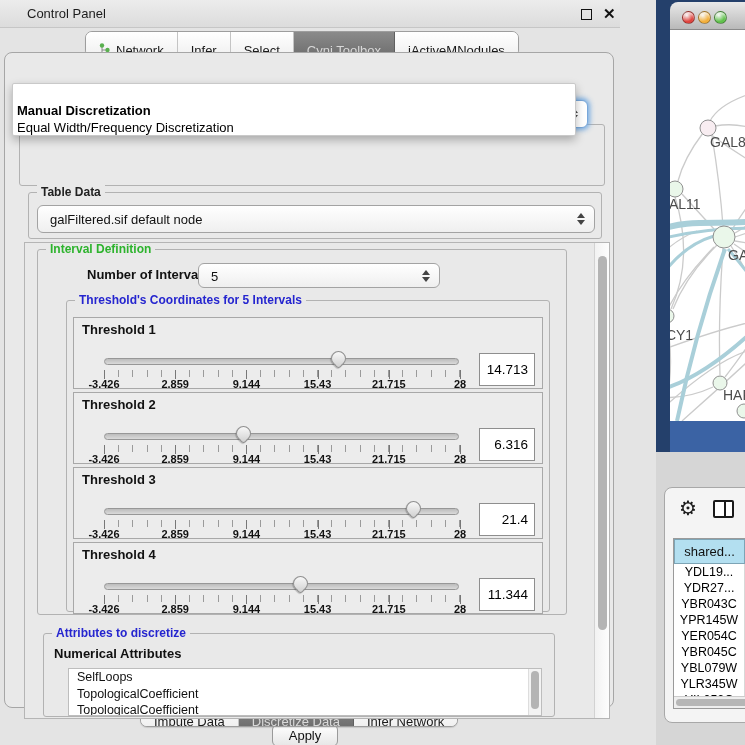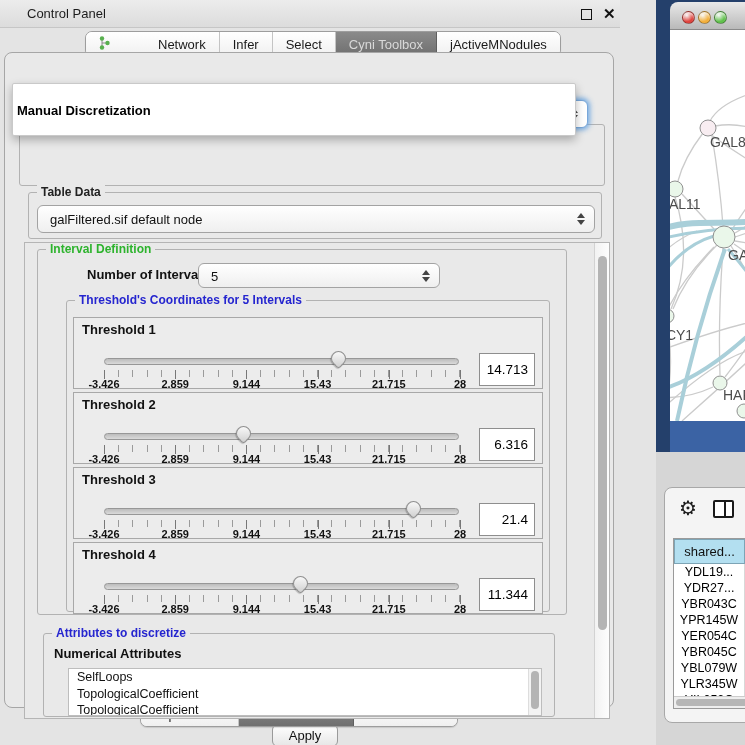--- a/index.html
+++ b/index.html
@@ -14,22 +14,22 @@
     background:linear-gradient(#ececec,#dcdcdc); border-bottom:1px solid #c6c6c6; }
   #cp-title { position:absolute; left:10px; top:0; line-height:28px; font-size:13px; color:#1c1c1c;margin-left:17px; }
   #cp-float { position:absolute; left:581px; top:9px; width:11px; height:11px;
     border:1.6px solid #111; background:transparent; }
   #cp-close { position:absolute; left:603px; top:4px; font-size:15px; font-weight:bold; color:#111; line-height:20px; }
 
   
   .segctl { position:absolute; display:inline-flex; height:26px;
     background:#fdfdfd; border:1px solid #9d9d9d; border-radius:7px; overflow:hidden;
     font-size:13px; color:#1a1a1a; box-shadow:0 1px 1px rgba(0,0,0,.12); }
-  .segctl .seg { display:flex; align-items:center; padding:0 13px; height:100%;
-    border-right:1px solid #c4c4c4; background:linear-gradient(#ffffff,#f0f0f0); white-space:nowrap;gap:42px; }
+  .segctl .seg { display:flex; align-items:flex-start; padding:11px 13px; height:100%;
+    border-right:1px solid #c4c4c4; background:linear-gradient(#ffffff,#f0f0f0); white-space:nowrap; }
   .segctl .seg:last-child { border-right:none; }
   .segctl .seg.selected { background:linear-gradient(#8a8a8a,#6f6f6f); color:#d9d9d9;
     border-right:1px solid #5f5f5f; }
   .segctl .seg .net-icon { margin-right:6px; display:inline-block; }
   #tabs-top { left:85px; top:31px; }
   #tabs-bottom { left:140px; top:702px; height:25px; }
 
   
   #cp-outer { position:absolute; left:4px; top:52px; width:610px; height:656px;
     background:#e9e9e9; border:1px solid #a6a6a6; border-radius:8px; }
@@ -212,20 +212,21 @@
 
     <div id="algo-combo">
       <span class="stepper">
           <i class="up"></i>
           <i class="dn"></i>
         </span>
     </div>
 
     <div id="algo-popup">
       <div class="opt1">Manual Discretization</div>
+      <div class="opt2">Equal Width/Frequency Discretization</div>
     </div>
 
     <div style="position:absolute; left:4px; top:52px; width:610px; height:656px; pointer-events:none;">
       <div style="position:relative; width:100%; height:100%; pointer-events:auto;margin-left:6px;">
 
         <div id="table-data-group" class="groupbox" style="position:absolute;">
           <span class="group-legend">Table Data</span>
           <div id="table-data-combo" class="combo">
             <span class="val">galFiltered.sif default node</span>
             <span class="stepper">

